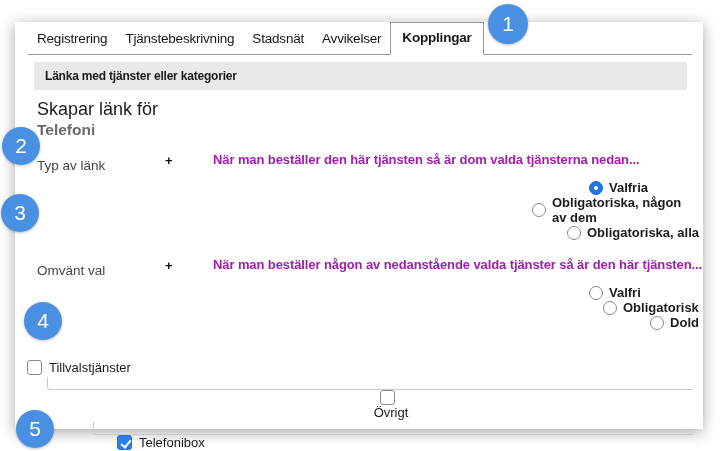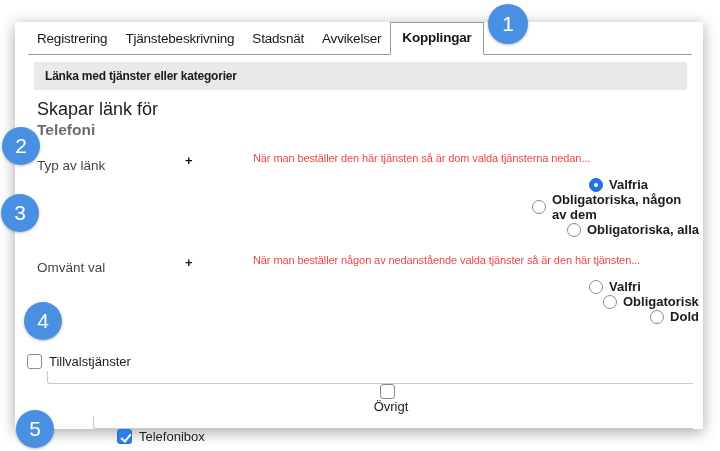--- a/index.html
+++ b/index.html
@@ -32,27 +32,27 @@
     display:flex; align-items:center; padding-left:11px;
     font-size:12px; font-weight:700; color:#1a1a1a; letter-spacing:-0.2px;
   }
 
   
   .subject { margin:9px 0 0 22px; }
   .subject-label { font-size:18px; color:#1c1c1c; }
   .subject-name { font-size:15.5px; font-weight:700; color:#6b6b6b; margin-top:1px; }
 
   
-  .section { display:flex; margin-left:22px;gap:20px; }
+  .section { display:flex; margin-left:22px; }
   .section-1 { margin-top:13px; }
   .section-2 { margin-top:17px; }
   .section-label { width:128px; padding-top:6px; font-size:13.5px; color:#454545; }
   .section-plus { width:48px; font-size:13px; font-weight:700; color:#111; padding-top:1px; cursor:pointer; }
   .section-body { flex:1; }
-  .section-desc { font-size:11px; color:#ef4444; letter-spacing:-0.1px; }
+  .section-desc { font-size:13px; color:#a21caf; letter-spacing:-0.1px;font-weight:bold; }
   .options { display:flex; align-items:flex-end; margin:13px 4px 0 12px;flex-direction:column; }
   .option { display:flex; align-items:center; font-size:13px; font-weight:700; color:#1b1b1b; }
   .section-1 .option:nth-child(1) { width:110px; }
   .section-1 .option:nth-child(2) { width:167px; }
   .section-2 .option:nth-child(1) { width:110px; }
   .section-2 .option:nth-child(2) { width:96px; }
 
   .radio {
     width:14px; height:14px; border-radius:50%; border:1px solid #8a8a8a;
     background:#fff; margin-right:6px; flex:0 0 auto; position:relative; cursor:pointer;

